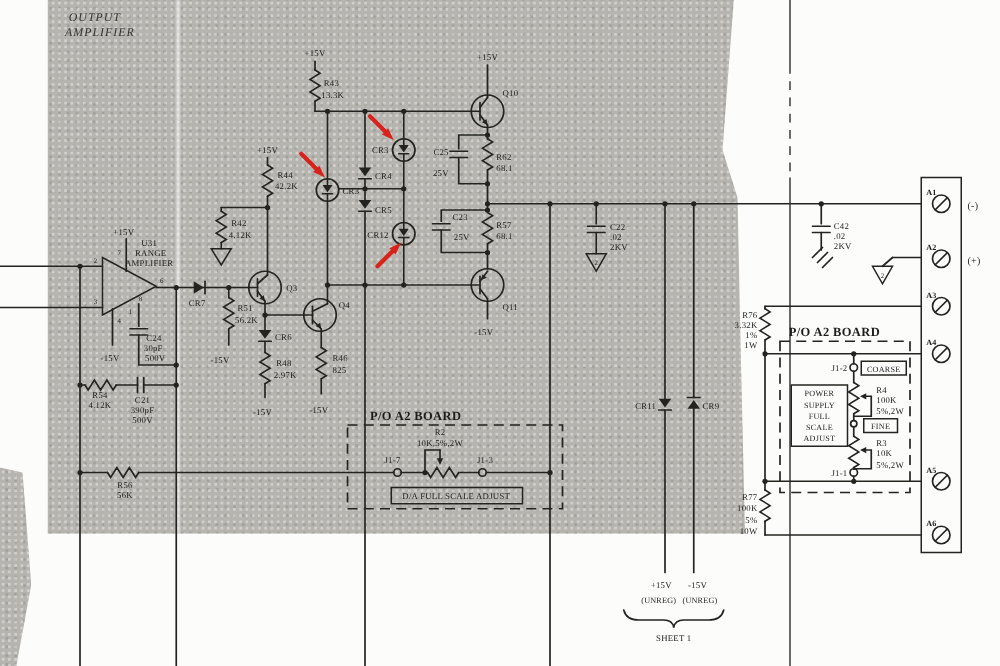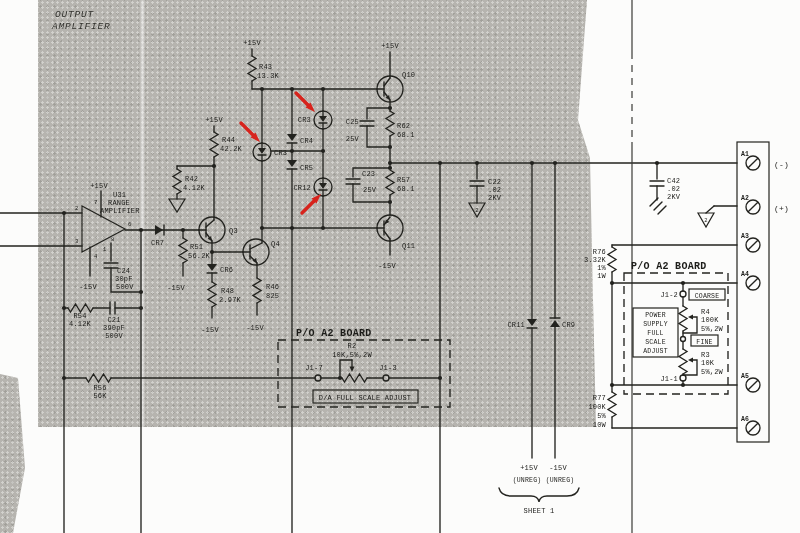--- a/index.html
+++ b/index.html
@@ -1,17 +1,17 @@
 <!DOCTYPE html>
 <html><head>
 <meta charset="utf-8">
 <style>
   html,body{margin:0;padding:0;background:#fff;}
   .stage{position:relative;width:800px;height:533px;background:#fcfcfb;overflow:hidden;
-         font-family:Liberation Mono, monospace;}
+         font-family:Liberation Serif, serif;}
   .scan,.scan2{position:absolute;inset:0;
     background-color:#b6b4af;
     background-image:
       radial-gradient(rgba(255,255,255,.38) 1px, rgba(255,255,255,0) 1.3px),
       radial-gradient(rgba(110,108,102,.28) 1px, rgba(110,108,102,0) 1.3px);
     background-size:5px 5px,7px 7px;background-position:0 0,2px 3px;}
   .scan{clip-path:polygon(38px 0,587px 0,578px 120px,590px 158px,593px 300px,596px 427px,38px 427px);}
   .scan2{clip-path:polygon(0 374px,18px 378px,25px 468px,13px 533px,0 533px);}
   .crease{position:absolute;left:141px;top:0;width:3px;height:427px;
           background:rgba(255,255,255,.55);filter:blur(1px);}

